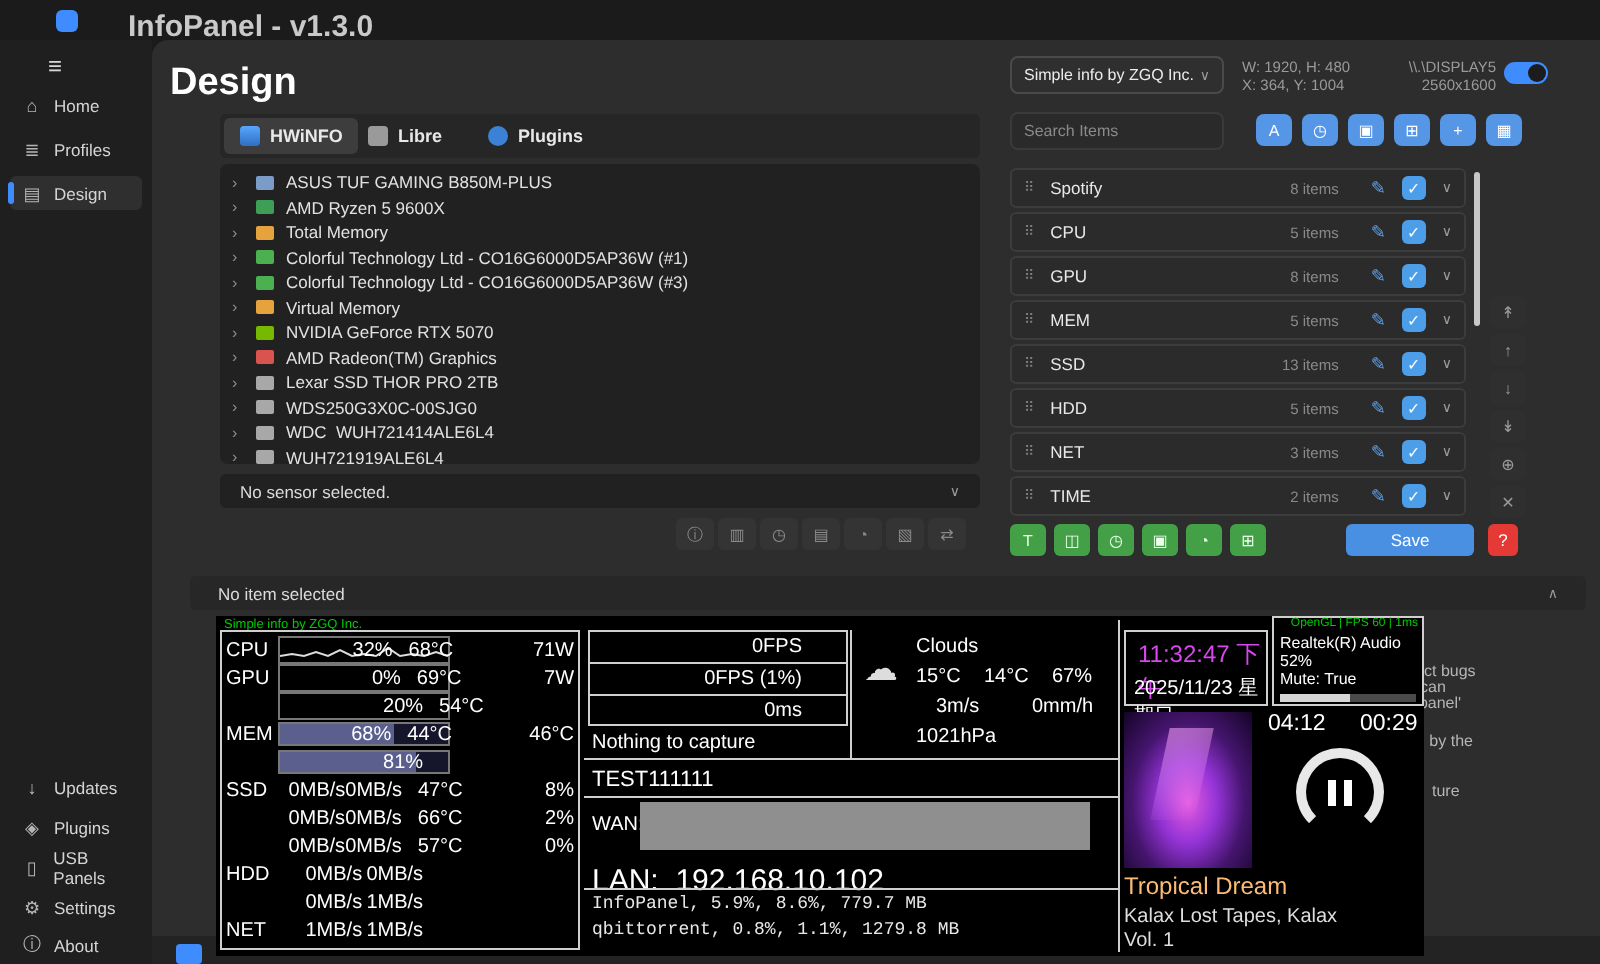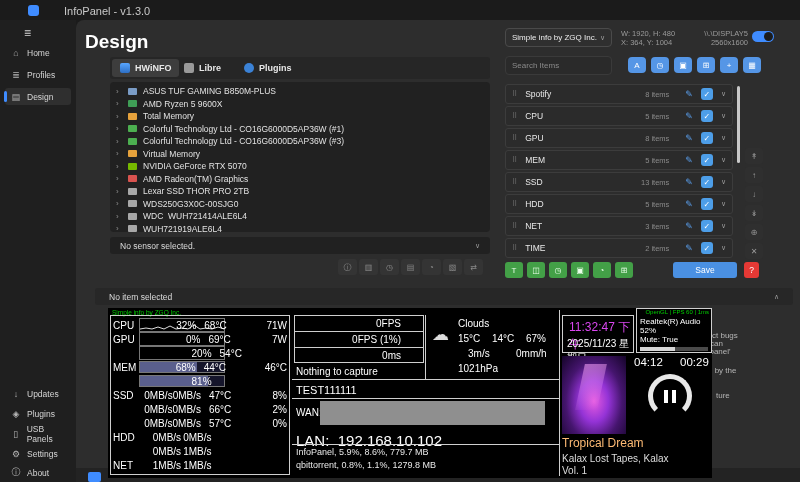--- a/index.html
+++ b/index.html
@@ -4,21 +4,21 @@
 <style>
   * { margin:0; padding:0; box-sizing:border-box; }
   html,body { width:800px; height:482px; background:#191919; overflow:hidden;
               font-family:"Liberation Sans", sans-serif; }
   #app { position:relative; width:800px; height:482px; background:#1b1b1b; }
   .pre { white-space:pre; }
 
   
   .titlebar { position:absolute; left:0; top:0; width:800px; height:20px; background:#1b1b1b; }
   .app-icon { position:absolute; left:28px; top:5px; width:11px; height:11px; background:#3f8cff; border-radius:3px; }
-  .app-title { position:absolute; left:64px; top:5px; font-size:11px; color:#c9c9c9; }
+  .app-title { position:absolute; left:64px; top:5px; font-size:15px; color:#c9c9c9;font-weight:bold; }
 
   
   .sidebar { position:absolute; left:0; top:20px; width:76px; height:462px; background:#1f1f1f; }
   .hamburger { position:absolute; left:24px; top:6px; font-size:12px; color:#d8d8d8; cursor:pointer; }
   .side-item { position:absolute; left:5px; width:66px; height:17px; display:flex; align-items:center;
                gap:6px; padding-left:6px; color:#d5d5d5; font-size:8.5px; border-radius:3px; cursor:pointer; }
   .side-item .sicon { font-size:9px; color:#b5b5b5; width:10px; text-align:center; }
   .side-item.active { background:#2f2f2f; }
   .side-item.active .pill { position:absolute; left:-1px; top:3px; width:3px; height:11px; background:#3f8cff; border-radius:2px; }
 
@@ -119,21 +119,21 @@
   .capture { position:absolute; left:188px; top:58px; color:#fff; font-size:10px; }
 
   .weather-vline { left:317px; top:7px; height:64px; }
   .wcloud { position:absolute; left:324px; top:16px; font-size:17px; color:#ddd; }
   .wtext { position:absolute; color:#fff; font-size:10px; }
 
   .test-row { position:absolute; left:188px; top:76px; color:#fff; font-size:11px; }
   .wan-label { position:absolute; left:188px; top:99px; color:#fff; font-size:10px; }
   .wan-box { position:absolute; left:212px; top:93px; width:225px; height:24px; background:#8f8f8f; }
   .lan-line { position:absolute; left:188px; top:124px; color:#fff; font-size:15px; }
-  .proc { position:absolute; left:188px; color:#e8e8e8; font-size:9px; }
+  .proc { position:absolute; left:188px; color:#e8e8e8; font-size:9px;font-family:Liberation Mono, monospace; }
 
   .clock-box { position:absolute; left:454px; top:7px; width:72px; height:38px; border:1px solid #cfcfcf; }
   .clock-time { position:absolute; left:6px; top:3px; font-size:12px; color:#d946ef; }
   .clock-date { position:absolute; left:4px; top:21px; font-size:10px; color:#fff; }
 
   .audio-box { position:absolute; left:528px; top:0; width:76px; height:45px; border:1px solid #cfcfcf; }
   .status-ov { position:absolute; right:2px; top:0px; font-size:6px; color:#00cc00; }
   .aud-line { position:absolute; left:3px; color:#fff; font-size:8px; }
   .vol-track { position:absolute; left:3px; top:38px; width:68px; height:4px; background:#4a4a4a; }
   .vol-track .fill { height:100%; background:#d6d6d6; }

